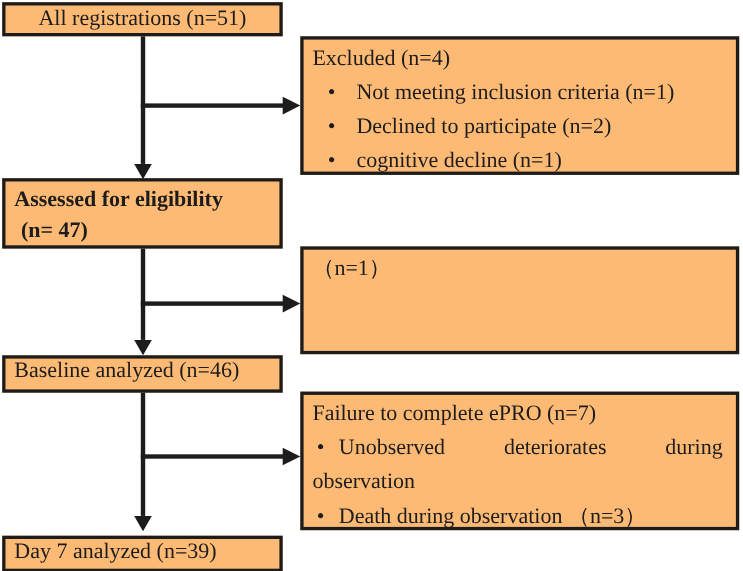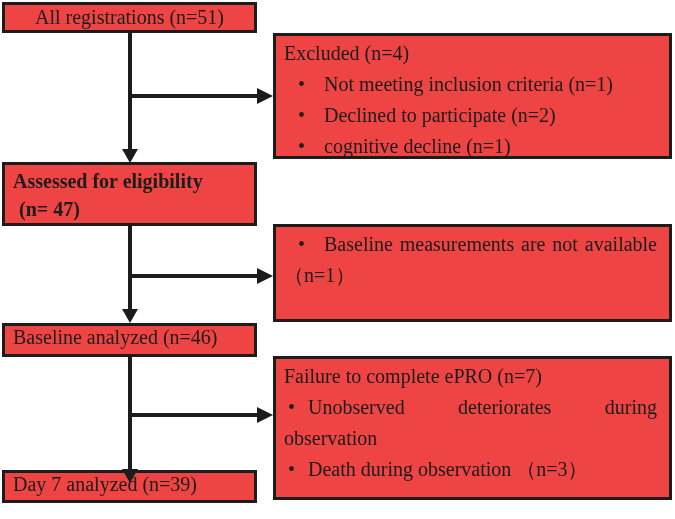--- a/index.html
+++ b/index.html
@@ -13,21 +13,21 @@
     height: 519px;
     background: #ffffff;
     font-family: "Liberation Serif", "DejaVu Serif", serif;
     color: #1c1c1c;
     overflow: hidden;
   }
   .box {
     position: absolute;
     box-sizing: border-box;
     border: 3px solid #1c1c1c;
-    background: #ef4444;
+    background: #fdba74;
     font-size: 20px;
   }
   .left-col { left: 2px; width: 255px; }
   .right-col { left: 273px; width: 399px; }
 
   .single-line {
     display: flex;
     padding-left: 8px;
   }
   .centered-line {
@@ -100,45 +100,42 @@
 
   <div class="box left-col two-line" style="top:162px; height:64px;">
     <div>Assessed for eligibility</div>
     <div class="indent2">(n= 47)</div>
   </div>
 
   <div class="box left-col single-line" style="top:323px; height:34px;">
     <span>Baseline analyzed (n=46)</span>
   </div>
 
-  <div class="box left-col single-line" style="top:470px; height:33px;">
+  <div class="box left-col single-line" style="top:487px; height:33px;">
     <span>Day 7 analyzed (n=39)</span>
   </div>
 
   <div class="box right-col detail-box" style="top:33px; height:126px;">
     <div class="detail-title">Excluded (n=4)</div>
     <div class="bullet-line">
       <span class="bullet">•</span><span>Not meeting inclusion criteria (n=1)</span>
     </div>
     <div class="bullet-line">
       <span class="bullet">•</span><span>Declined to participate (n=2)</span>
     </div>
     <div class="bullet-line">
       <span class="bullet">•</span><span>cognitive decline (n=1)</span>
     </div>
   </div>
 
   <div class="box right-col detail-box" style="top:224px; height:98px;">
-    <div class="bullet-line justify-line">
-      <span class="bullet">•</span><span>Baseline measurements are not available</span>
-    </div>
     <div>（n=1）</div>
   </div>
 
-  <div class="box right-col detail-box" style="top:356px; height:144px;">
+  <div class="box right-col detail-box" style="top:356px; height:126px;">
     <div class="detail-title">Failure to complete ePRO (n=7)</div>
     <div class="bullet-line tight justify-line">
       <span class="bullet">•</span><span>Unobserved deteriorates during observation</span>
     </div>
     <div class="bullet-line tight">
       <span class="bullet">•</span><span>Death during observation （n=3）</span>
     </div>
   </div>
 
   <div class="vline" style="left:128px; top:33px; height:116px;"></div>

